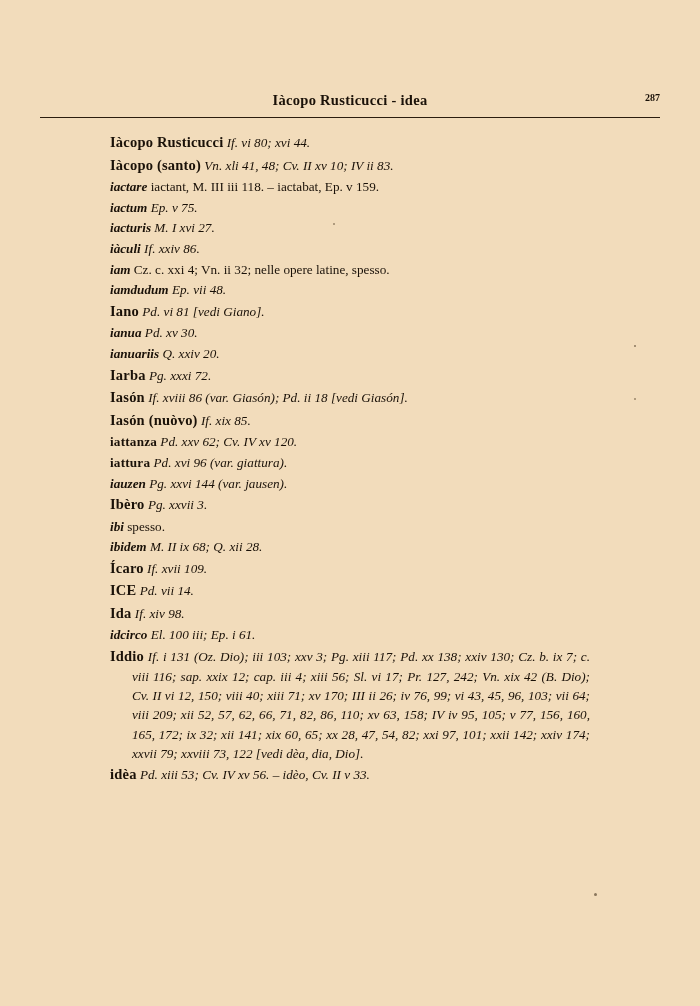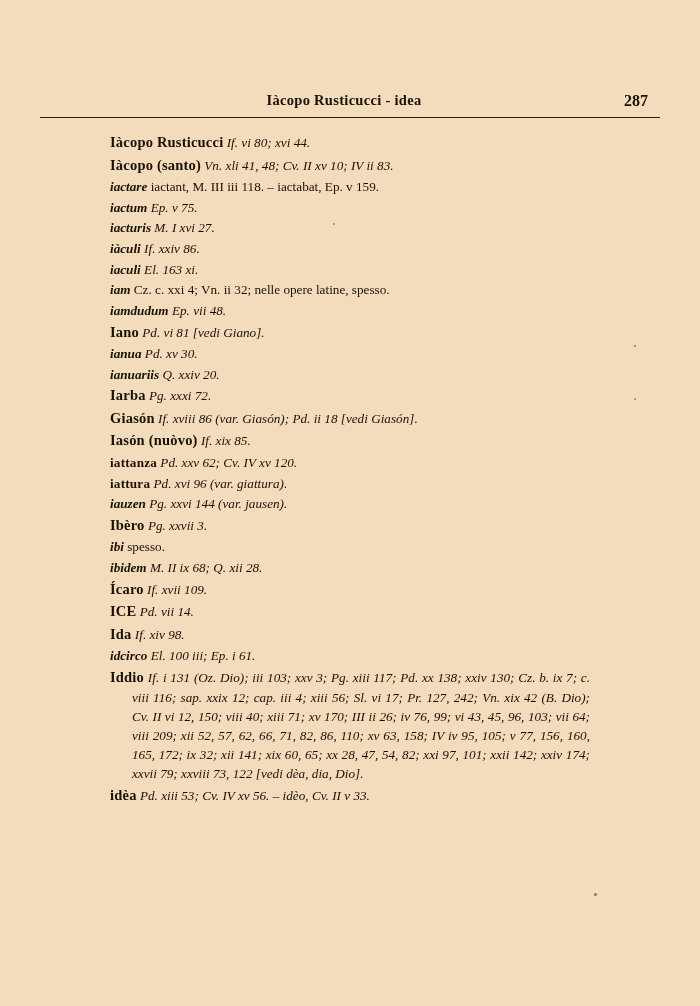--- a/index.html
+++ b/index.html
@@ -17,36 +17,36 @@
   .page {
     position: relative;
     width: 700px;
     height: 1006px;
     box-sizing: border-box;
     padding: 0 60px;
   }
   .header {
     position: absolute;
     left: 40px;
-    right: 52px;
+    right: 40px;
     top: 92px;
     height: 26px;
   }
   .header-title {
     text-align: center;
     font-weight: bold;
     font-size: 14.5px;
     letter-spacing: 0.3px;
   }
   .header-page-num {
     position: absolute;
     right: 0;
     top: 0;
     font-weight: bold;
-    font-size: 16px;
+    font-size: 10px;
   }
   .header-rule {
     position: absolute;
     left: 40px;
     right: 40px;
     top: 117px;
     border-top: 1.4px solid #2b1d0e;
   }
   .body-col {
     position: absolute;
@@ -147,36 +147,35 @@
     <p class="entry"><span class="hw-bold big">Iàcopo (santo)</span> <span class="it">Vn. xli 41, 48; Cv. II xv 10; IV ii 83.</span></p>
 
     <p class="entry"><span class="hw-italic">iactare</span> <span>iactant, M. III iii 118. – iactabat, Ep. v 159.</span></p>
 
     <p class="entry"><span class="hw-italic">iactum</span> <span class="it">Ep. v 75.</span></p>
 
     <p class="entry"><span class="hw-italic">iacturis</span> <span class="it">M. I xvi 27.</span></p>
 
     <p class="entry"><span class="hw-italic">iàculi</span> <span class="it">If. xxiv 86.</span></p>
 
-    <p class="entry"><span class="hw-italic">iaculi</span> <span class="it">El. 163 xi.</span></p>
 
     <p class="entry"><span class="hw-italic">iam</span> <span>Cz. c. xxi 4; Vn. ii 32; nelle opere latine, spesso.</span></p>
 
     <p class="entry"><span class="hw-italic">iamdudum</span> <span class="it">Ep. vii 48.</span></p>
 
     <p class="entry"><span class="hw-bold big">Iano</span> <span class="it">Pd. vi 81 [vedi Giano].</span></p>
 
     <p class="entry"><span class="hw-italic">ianua</span> <span class="it">Pd. xv 30.</span></p>
 
     <p class="entry"><span class="hw-italic">ianuariis</span> <span class="it">Q. xxiv 20.</span></p>
 
 
     <p class="entry"><span class="hw-bold big">Iarba</span> <span class="it">Pg. xxxi 72.</span></p>
 
-    <p class="entry"><span class="hw-bold big">Giasón</span> <span class="it">If. xviii 86 (var. Giasón); Pd. ii 18 [vedi Giasón].</span></p>
+    <p class="entry"><span class="hw-bold big">Iasón</span> <span class="it">If. xviii 86 (var. Giasón); Pd. ii 18 [vedi Giasón].</span></p>
 
     <p class="entry"><span class="hw-bold big">Iasón (nuòvo)</span> <span class="it">If. xix 85.</span></p>
 
     <p class="entry"><span class="hw-bold">iattanza</span> <span class="it">Pd. xxv 62; Cv. IV xv 120.</span></p>
 
     <p class="entry"><span class="hw-bold">iattura</span> <span class="it">Pd. xvi 96 (var. giattura).</span></p>
 
     <p class="entry"><span class="hw-italic">iauzen</span> <span class="it">Pg. xxvi 144 (var. jausen).</span></p>
 
     <p class="entry"><span class="hw-bold big">Ibèro</span> <span class="it">Pg. xxvii 3.</span></p>

